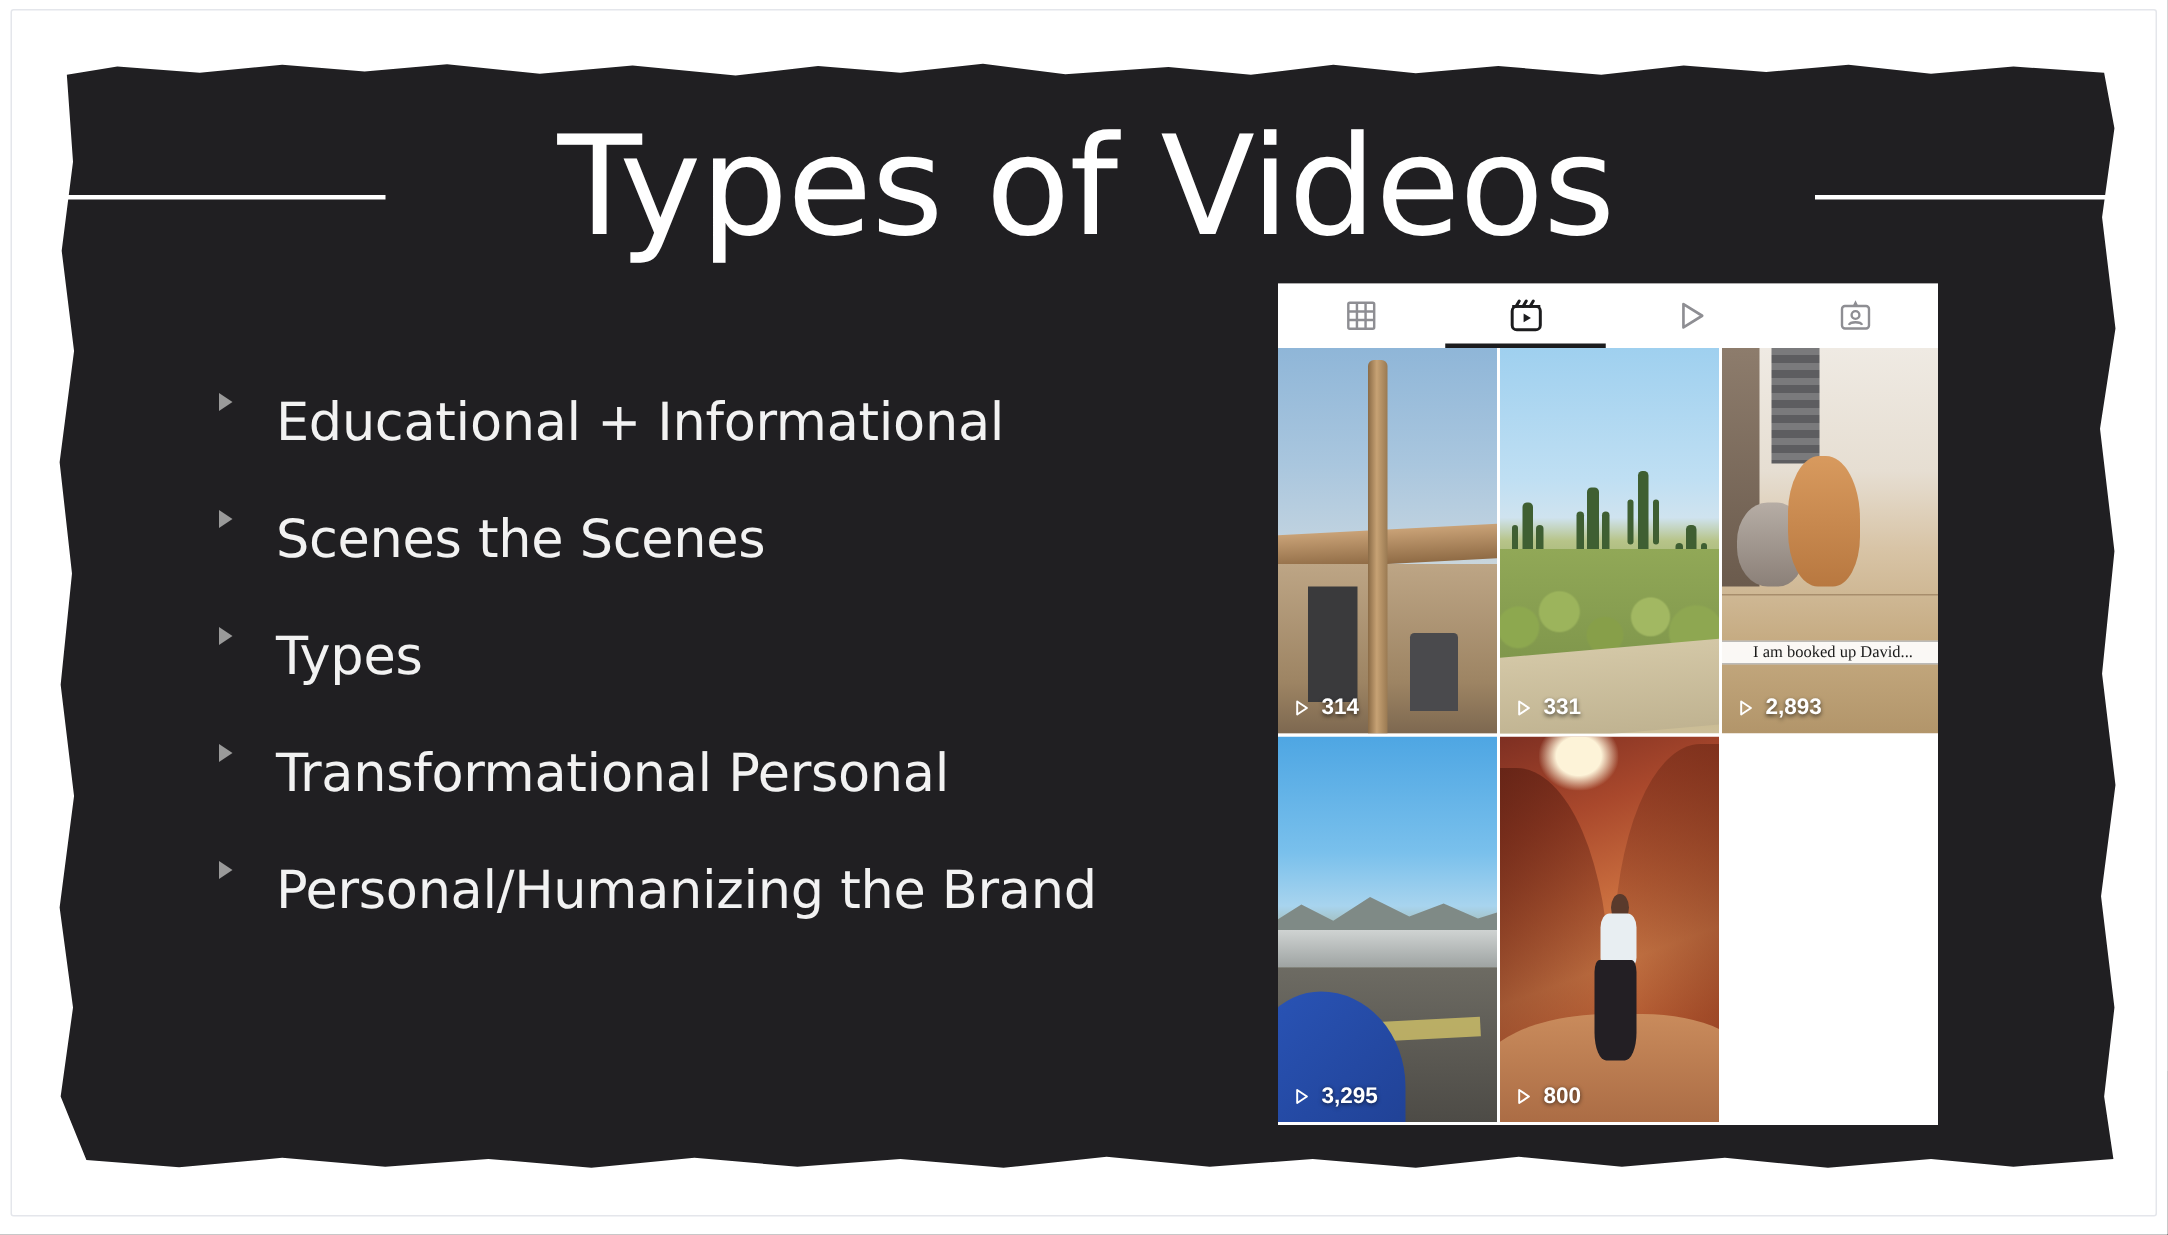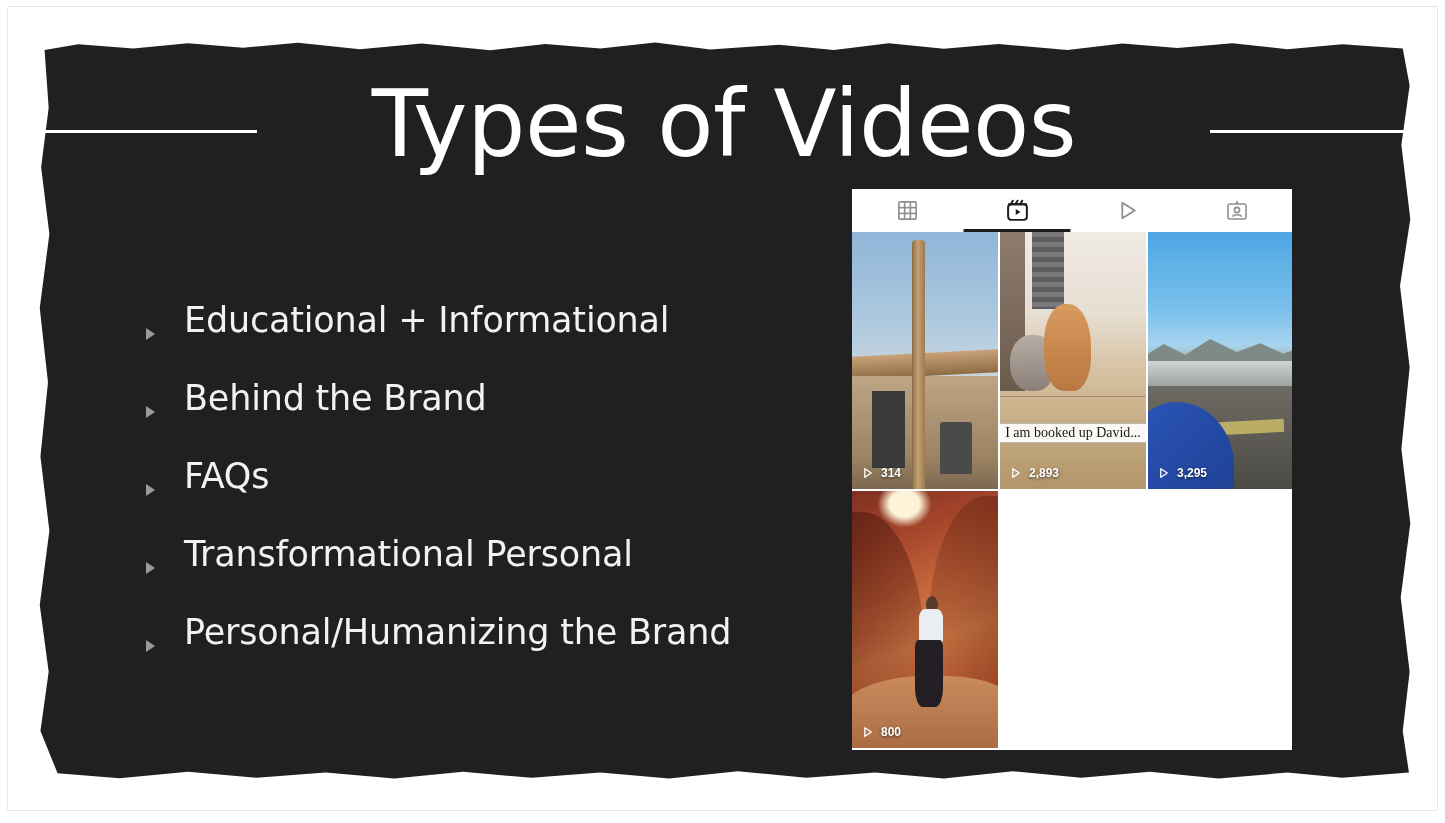--- a/index.html
+++ b/index.html
@@ -93,21 +93,21 @@
 
   
   .bullet-list {
     position: absolute;
     left: 140px;
     top: 262px;
     width: 660px;
   }
   .bullet-item {
     display: flex;
-    align-items: flex-end;
+    align-items: flex-start;
     height: 78px;
   }
   .bullet-marker {
     width: 28px;
     flex: 0 0 28px;
     display: flex;
     align-items: center;
     justify-content: flex-start;
     padding-left: 6px;
     box-sizing: border-box;
@@ -179,36 +179,36 @@
 
   .views {
     position: absolute;
     left: 9px;
     bottom: 9px;
     display: flex;
     align-items: center;
     gap: 7px;
     color: #ffffff;
     font-family: "Liberation Sans", sans-serif;
-    font-size: 12px;
+    font-size: 15px;
     font-weight: bold;
     text-shadow: 0 1px 3px rgba(0,0,0,0.65);
     z-index: 5;
   }
   .views svg { display: block; }
 
   .caption-chip {
     position: absolute;
     left: 50%;
     transform: translateX(-50%);
     bottom: 46px;
     background: rgba(255,255,255,0.92);
     color: #1a1a1a;
     font-family: "Liberation Serif", serif;
-    font-size: 14px;
+    font-size: 11px;
     padding: 1px 21px;
     white-space: nowrap;
     border: 1px solid rgba(0,0,0,0.25);
     z-index: 6;
     text-align: center;
   }
 
   
   .art-post {
     background:
@@ -401,28 +401,28 @@
       <span class="bullet-marker">
           <span class="tri"></span>
         </span>
       <span class="bullet-text">Educational + Informational</span>
     </div>
 
     <div class="bullet-item">
       <span class="bullet-marker">
           <span class="tri"></span>
         </span>
-      <span class="bullet-text">Behind the Brand</span>
+      <span class="bullet-text">Scenes the Scenes</span>
     </div>
 
     <div class="bullet-item">
       <span class="bullet-marker">
           <span class="tri"></span>
         </span>
-      <span class="bullet-text">FAQs</span>
+      <span class="bullet-text">Types</span>
     </div>
 
     <div class="bullet-item">
       <span class="bullet-marker">
           <span class="tri"></span>
         </span>
       <span class="bullet-text">Transformational Personal</span>
     </div>
 
     <div class="bullet-item">
@@ -496,20 +496,38 @@
           <span>
             <svg width="13" height="14" viewBox="0 0 24 24" fill="none" stroke="#ffffff" stroke-width="2.4" stroke-linejoin="round">
               <path d="M7 4 L19 12 L7 20 Z"></path>
             </svg>
           </span>
           <span>314</span>
         </div>
       </div>
 
 
+      <div class="ig-cell">
+        <div class="art art-desert">
+          <div class="cac c1"></div>
+            <div class="cac c2"></div>
+          <div class="cac c3"></div>
+            <div class="cac c4"></div>
+          <div class="brush"></div>
+            <div class="path"></div>
+        </div>
+        <div class="views">
+          <span>
+            <svg width="13" height="14" viewBox="0 0 24 24" fill="none" stroke="#ffffff" stroke-width="2.4" stroke-linejoin="round">
+              <path d="M7 4 L19 12 L7 20 Z"></path>
+            </svg>
+          </span>
+          <span>331</span>
+        </div>
+      </div>
 
       <div class="ig-cell">
         <div class="art art-cats">
           <div class="wallL"></div>
             <div class="stairs"></div>
           <div class="catA"></div>
             <div class="catB"></div>
             <div class="floorline"></div>
         </div>
         <div class="caption-chip">I am booked up David...</div>

